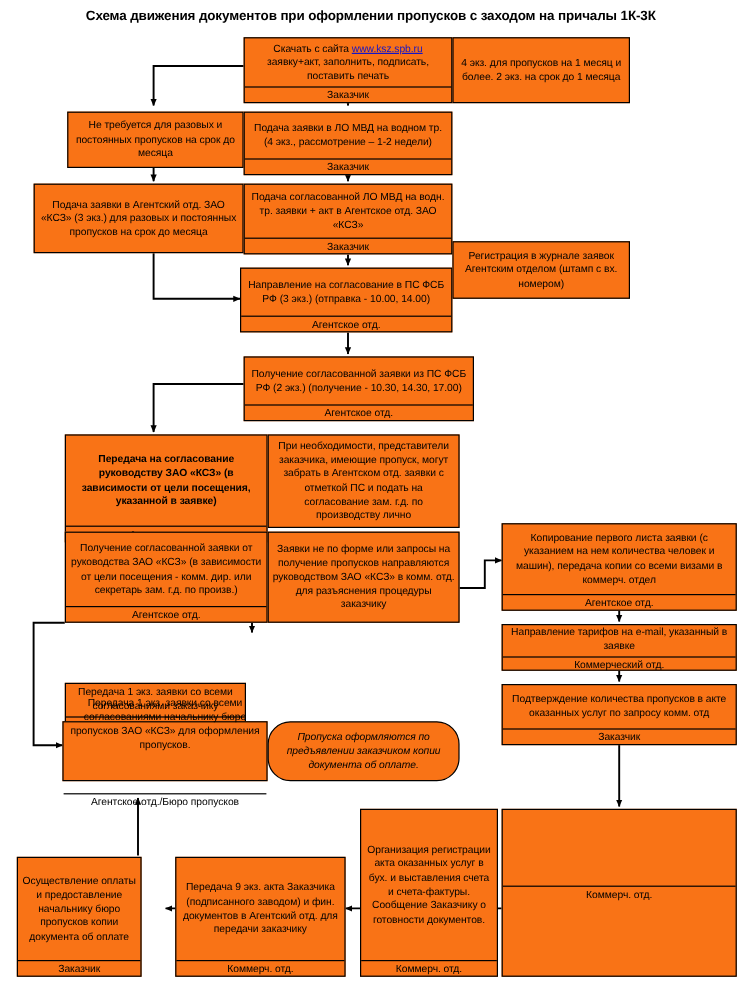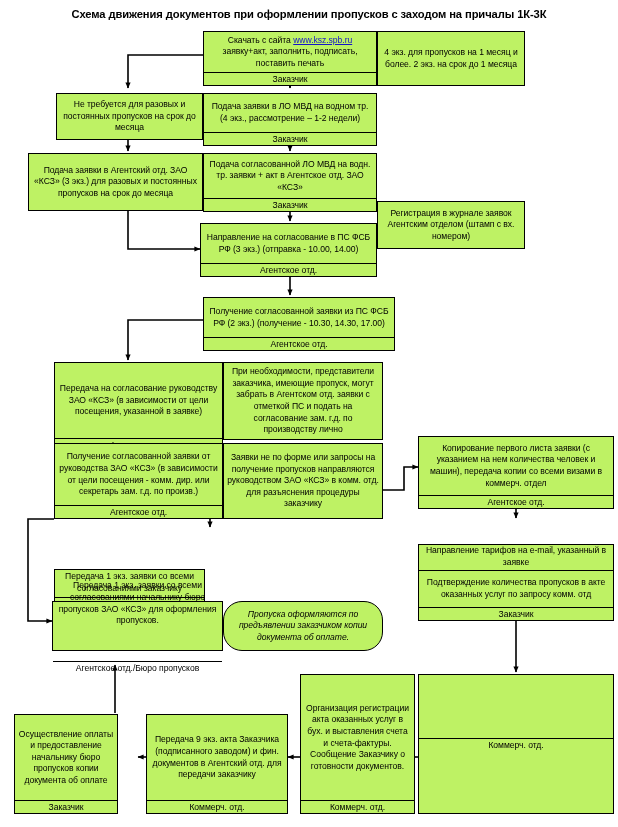--- a/index.html
+++ b/index.html
@@ -28,21 +28,21 @@
     text-align: center;
     font-size: 11.2px;
     font-weight: 600;
     letter-spacing: -0.1px;
     color: #000;
   }
   .box {
     position: absolute;
     box-sizing: border-box;
     border: 1.3px solid #000;
-    background: #bef264;
+    background: #f97316;
     display: flex;
     flex-direction: column;
     align-items: stretch;
     justify-content: center;
   }
   .box .body {
     box-sizing: border-box;
     flex: 1 1 auto;
     display: flex;
     align-items: center;
@@ -172,21 +172,21 @@
   <div class="box" style="left:200px; top:223px; width:177px; height:54px;">
     <div class="body">Направление на согласование в ПС ФСБ РФ (3 экз.) (отправка - 10.00, 14.00)</div>
     <div class="actor">Агентское отд.</div>
   </div>
 
   <div class="box" style="left:203px; top:297px; width:192px; height:54px;">
     <div class="body">Получение согласованной заявки из ПС ФСБ РФ (2 экз.) (получение - 10.30, 14.30, 17.00)</div>
     <div class="actor">Агентское отд.</div>
   </div>
 
-  <div class="box" style="left:54px; top:362px; width:169px; height:90px;">
+  <div class="box" style="left:54px; top:362px; width:169px; height:90px;font-weight:bold;">
     <div class="body">Передача на согласование руководству ЗАО «КСЗ» (в зависимости от цели посещения, указанной в заявке)</div>
     <div class="actor">Агентское отд.</div>
   </div>
 
   <div class="box noactor" style="left:223px; top:362px; width:160px; height:78px;">
     <div class="body">При необходимости, представители заказчика, имеющие пропуск, могут забрать в Агентском отд. заявки с отметкой ПС и подать на согласование зам. г.д. по производству лично</div>
 
   </div>
 
   <div class="box" style="left:54px; top:443px; width:169px; height:76px;">
@@ -202,21 +202,21 @@
   <div class="box" style="left:418px; top:436px; width:196px; height:73px;">
     <div class="body">Копирование первого листа заявки (с указанием на нем количества человек и машин), передача копии со всеми визами в коммерч. отдел</div>
     <div class="actor">Агентское отд.</div>
   </div>
 
   <div class="box" style="left:54px; top:529px; width:151px; height:41px;margin-top:40px;">
     <div class="body">Передача 1 экз. заявки со всеми согласованиями заказчику</div>
     <div class="actor">Агентское отд.</div>
   </div>
 
-  <div class="box" style="left:418px; top:520px; width:196px; height:39px;margin-top:24px;">
+  <div class="box" style="left:418px; top:520px; width:196px; height:39px;">
     <div class="body">Направление тарифов на e-mail, указанный в заявке</div>
     <div class="actor">Коммерческий отд.</div>
   </div>
 
   <div class="box" style="left:418px; top:570px; width:196px; height:51px;">
     <div class="body">Подтверждение количества пропусков в акте оказанных услуг по запросу комм. отд</div>
     <div class="actor">Заказчик</div>
   </div>
 
   <div class="box" style="left:52px; top:601px; width:171px; height:50px;gap:32px;">

